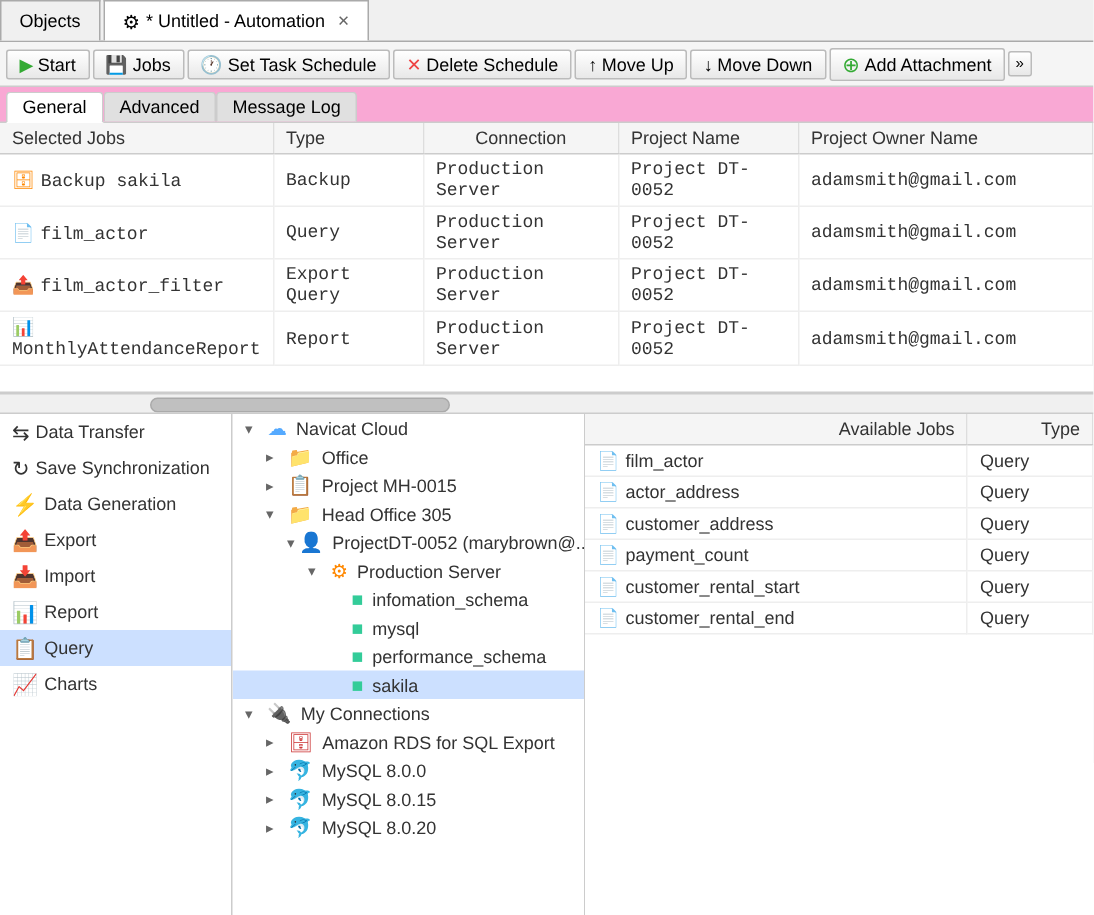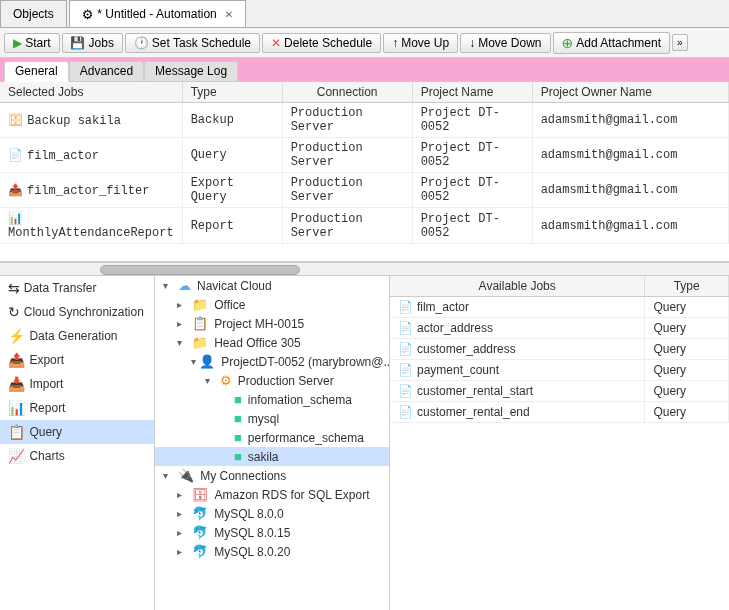--- a/index.html
+++ b/index.html
@@ -187,21 +187,21 @@
     table.avail-table {
       width: 100%;
       border-collapse: collapse;
       font-size: 12px;
     }
     table.avail-table th {
       background: #f5f5f5;
       border-bottom: 1px solid #ccc;
       border-right: 1px solid #ddd;
       padding: 3px 8px;
-      text-align: center;
+      text-align: right;
       font-weight: normal;
       color: #333;
       position: sticky; top: 0;
     }
     table.avail-table td {
       padding: 3px 8px;
       border-bottom: 1px solid #eee;
       border-right: 1px solid #eee;
       color: #333;
     }
@@ -306,21 +306,21 @@
 
 <div class="bottom-area">
 
   <div class="left-panel" id="left-nav">
   <div class="nav-item">
         <span style="font-size:14px;">⇆</span>
         <span>Data Transfer</span>
       </div>
       <div class="nav-item">
         <span style="font-size:14px;">↻</span>
-        <span>Cloud Synchronization</span>
+        <span>Save Synchronization</span>
       </div>
       <div class="nav-item">
         <span style="font-size:14px;">⚡</span>
         <span>Data Generation</span>
       </div>
       <div class="nav-item">
         <span style="font-size:14px;">📤</span>
         <span>Export</span>
       </div>
       <div class="nav-item">

